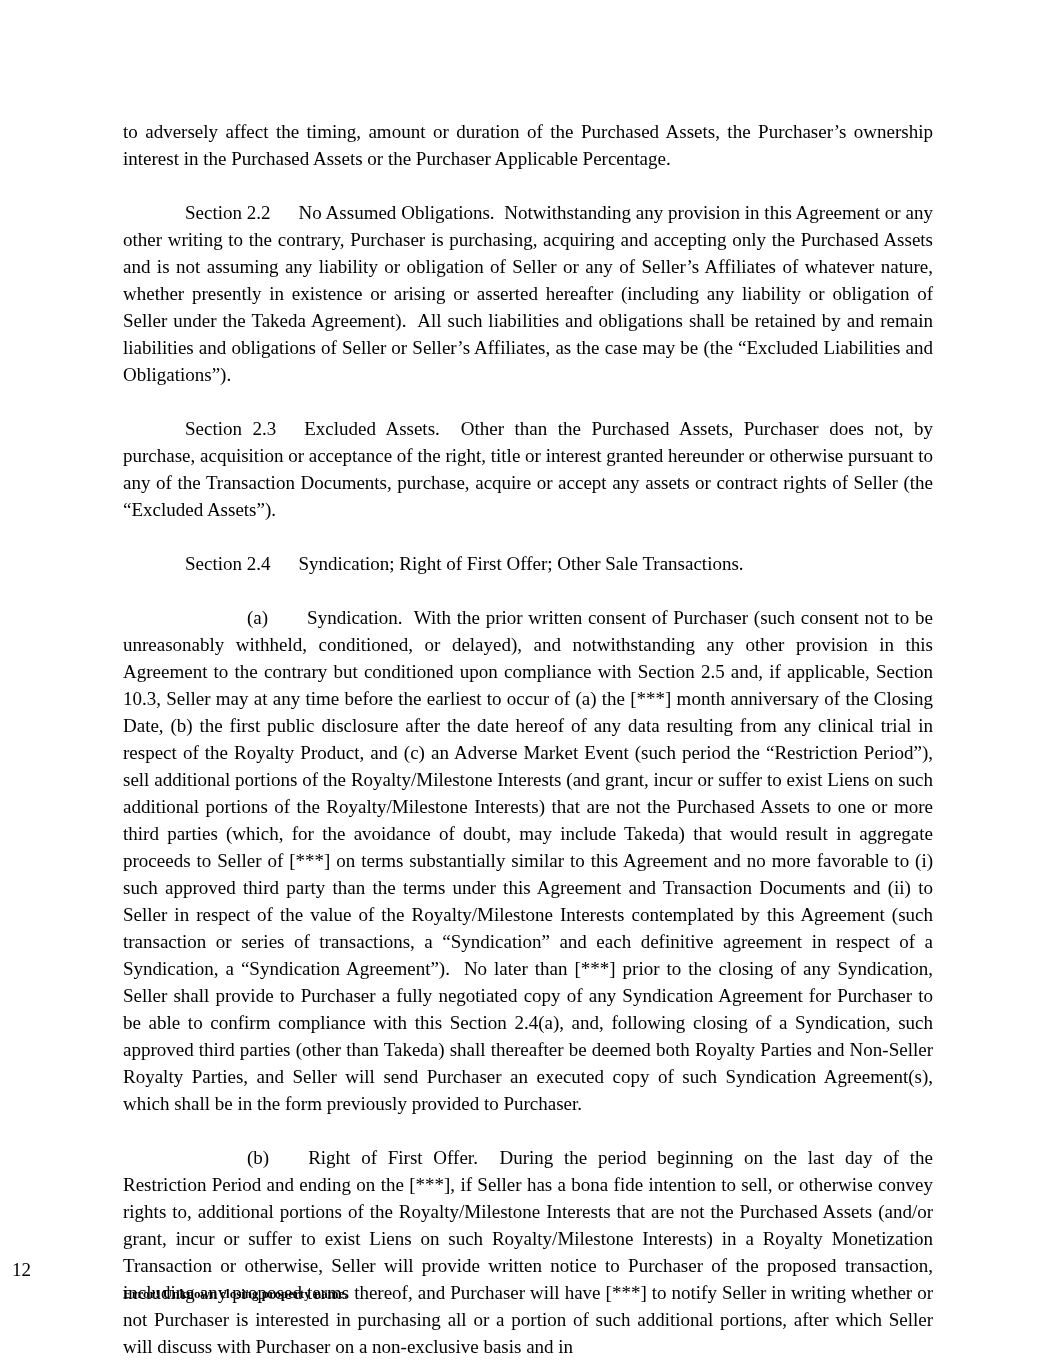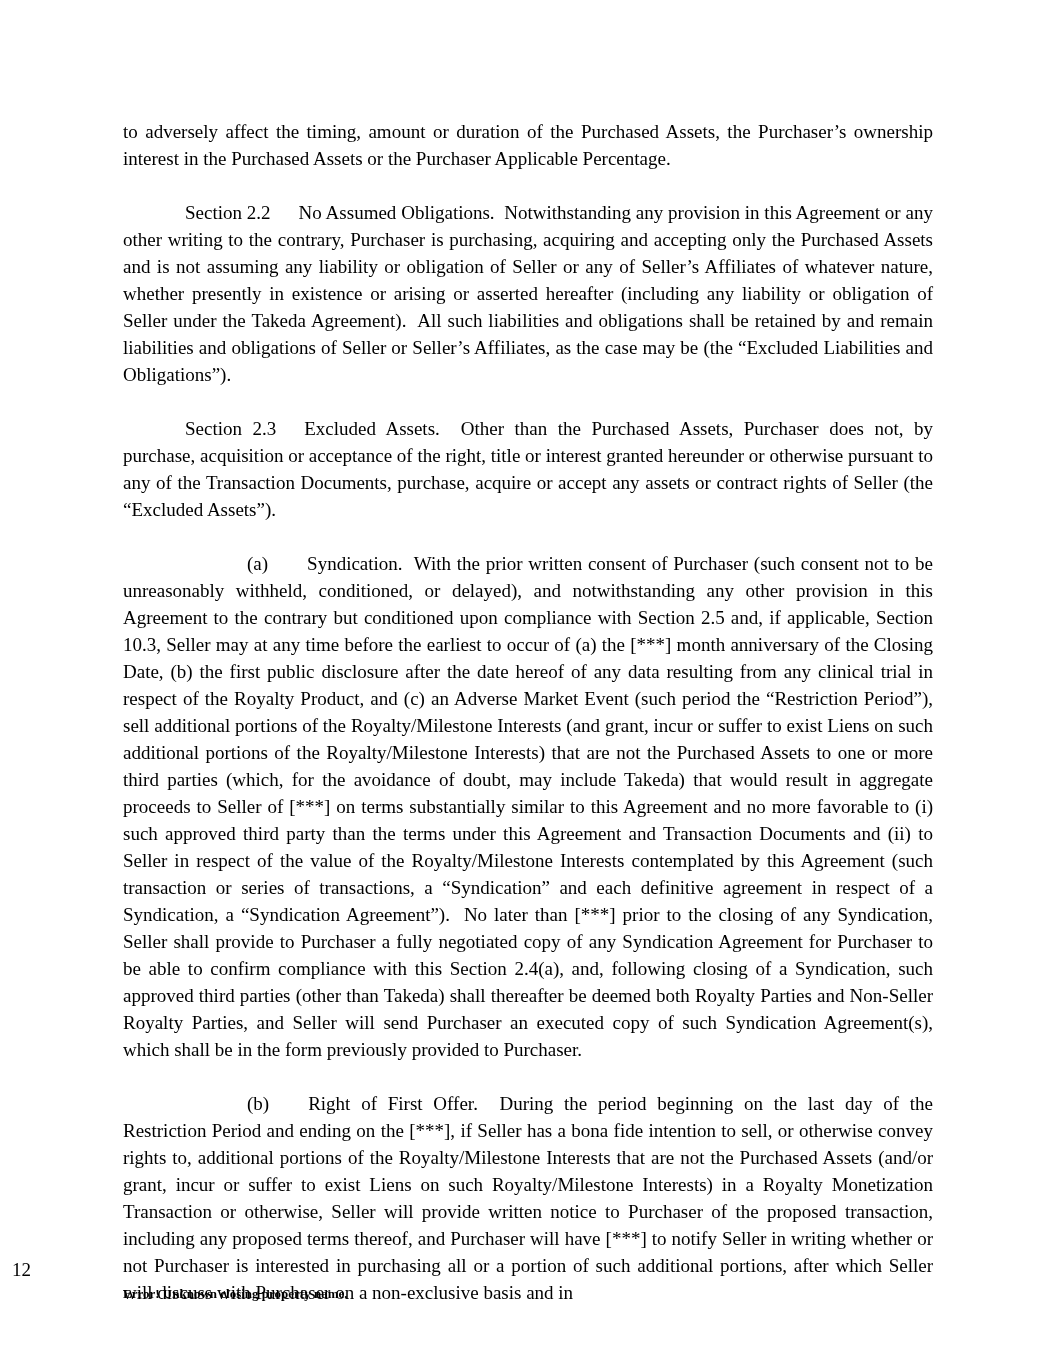--- a/index.html
+++ b/index.html
@@ -55,18 +55,19 @@
   }
 </style>
 </head>
 <body>
 
 <div class="page">
   <div class="doc-body">
       <p class="para level-0"><span class="">to adversely affect the timing, amount or duration of the Purchased Assets, the Purchaser’s ownership interest in the Purchased Assets or the Purchaser Applicable Percentage.</span></p>
       <p class="para level-1"><span class="">Section 2.2</span><span class="tab"></span><span class="seg-u ">No Assumed Obligations</span><span class="">.&nbsp; Notwithstanding any provision in this Agreement or any other writing to the contrary, Purchaser is purchasing, acquiring and accepting only the Purchased Assets and is not assuming any liability or obligation of Seller or any of Seller’s Affiliates of whatever nature, whether presently in existence or arising or asserted hereafter (including any liability or obligation of Seller under the Takeda Agreement).&nbsp; All such liabilities and obligations shall be retained by and remain liabilities and obligations of Seller or Seller’s Affiliates, as the case may be (the “</span><span class="seg-u ">Excluded Liabilities and Obligations</span><span class="">”).</span></p>
       <p class="para level-1"><span class="">Section 2.3</span><span class="tab"></span><span class="seg-u ">Excluded Assets</span><span class="">.&nbsp; Other than the Purchased Assets, Purchaser does not, by purchase, acquisition or acceptance of the right, title or interest granted hereunder or otherwise pursuant to any of the Transaction Documents, purchase, acquire or accept any assets or contract rights of Seller (the “</span><span class="seg-u ">Excluded Assets</span><span class="">”).</span></p>
+      <p class="para level-1"><span class="">Section 2.4</span><span class="tab"></span><span class="seg-u ">Syndication; Right of First Offer; Other Sale Transactions.</span></p>
       <p class="para level-2"><span class="">(a)</span><span class="tab"></span><span class="seg-u ">Syndication.</span><span class="">&nbsp; With the prior written consent of Purchaser (such consent not to be unreasonably withheld, conditioned, or delayed), and notwithstanding any other provision in this Agreement to the contrary but conditioned upon compliance with </span><span class="seg-u ">Section 2.5</span><span class=""> and, if applicable, </span><span class="seg-u ">Section 10.3</span><span class="">, Seller may at any time before the earliest to occur of (a) the [***] month anniversary of the Closing Date, (b) the first public disclosure after the date hereof of any data resulting from any clinical trial in respect of the Royalty Product, and (c) an Adverse Market Event (such period the “</span><span class="seg-u ">Restriction Period</span><span class="">”), sell additional portions of the Royalty/Milestone Interests (and grant, incur or suffer to exist Liens on such additional portions of the Royalty/Milestone Interests) that are not the Purchased Assets to one or more third parties (which, for the avoidance of doubt, may include Takeda) that would result in aggregate proceeds to Seller of [***] on terms substantially similar to this Agreement and no more favorable to (i) such approved third party than the terms under this Agreement and Transaction Documents and (ii) to Seller in respect of the value of the Royalty/Milestone Interests contemplated by this Agreement (such transaction or series of transactions, a “</span><span class="seg-u ">Syndication</span><span class="">” and each definitive agreement in respect of a Syndication, a “</span><span class="seg-u ">Syndication Agreement</span><span class="">”).&nbsp; No later than [***] prior to the closing of any Syndication, Seller shall provide to Purchaser a fully negotiated copy of any Syndication Agreement for Purchaser to be able to confirm compliance with this </span><span class="seg-u ">Section 2.4(a)</span><span class="">, and, following closing of a Syndication, such approved third parties (other than Takeda) shall thereafter be deemed both Royalty Parties and Non-Seller Royalty Parties, and Seller will send Purchaser an executed copy of such Syndication Agreement(s), which shall be in the form previously provided to Purchaser.</span></p>
       <p class="para level-2"><span class="">(b)</span><span class="tab"></span><span class="seg-u ">Right of First Offer</span><span class="">.&nbsp; During the period beginning on the last day of the Restriction Period and ending on the [***], if Seller has a </span><span class="seg-i">bona fide</span><span class=""> intention to sell, or otherwise convey rights to, additional portions of the Royalty/Milestone Interests that are not the Purchased Assets (and/or grant, incur or suffer to exist Liens on such Royalty/Milestone Interests) in a Royalty Monetization Transaction or otherwise, Seller will provide written notice to Purchaser of the proposed transaction, including any proposed terms thereof, and Purchaser will have [***] to notify Seller in writing whether or not Purchaser is interested in purchasing all or a portion of such additional portions, after which Seller will discuss with Purchaser on a non-exclusive basis and in</span></p>
     </div>
   <div class="page-number">12</div>
   <div class="footer-note">Error! Unknown closing property name.</div>
 </div>
 
 </body></html>

